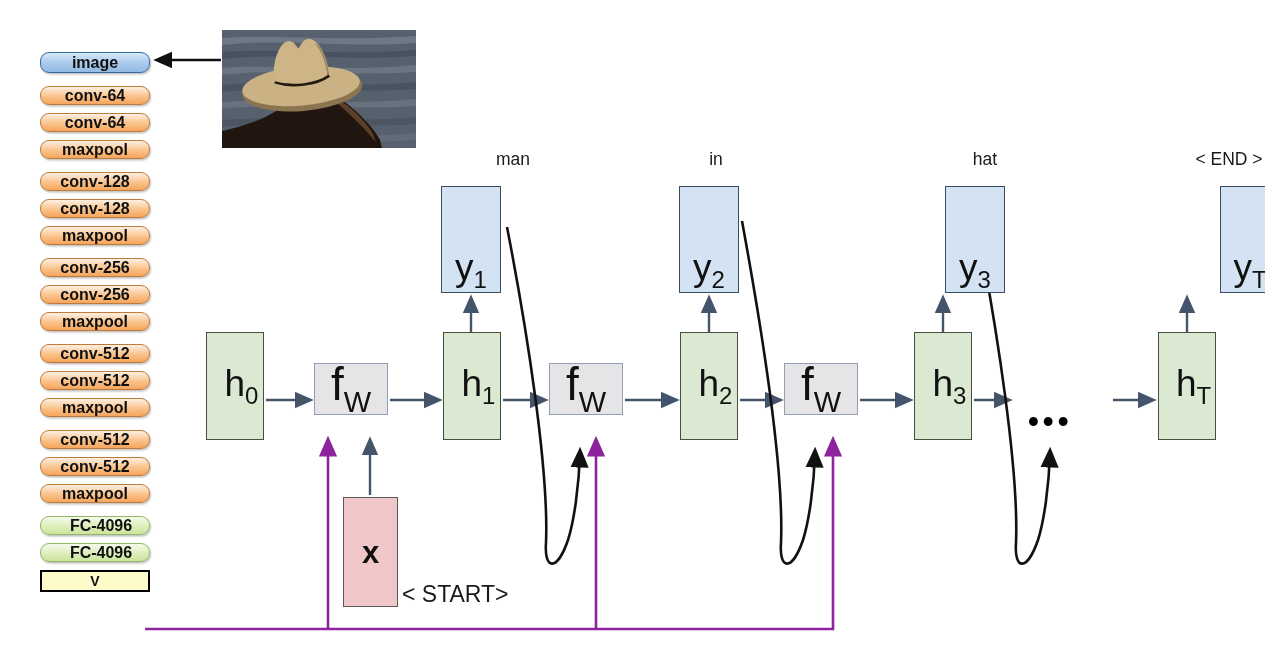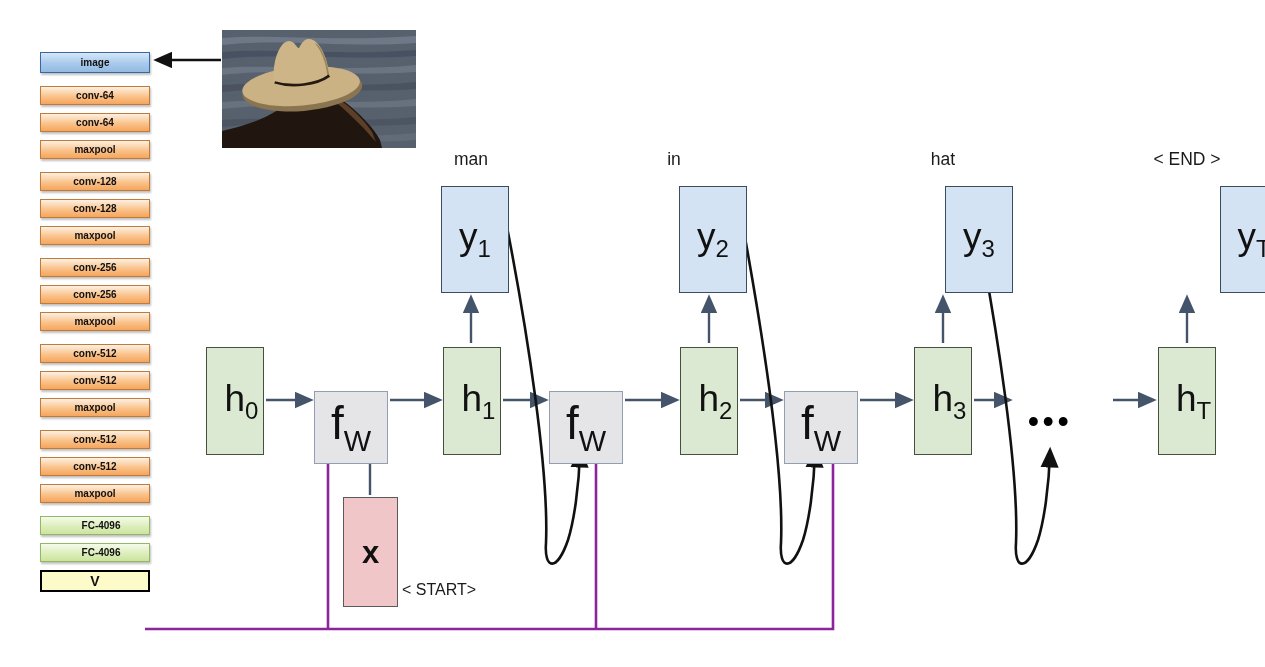--- a/index.html
+++ b/index.html
@@ -3,46 +3,46 @@
 <meta charset="utf-8">
 <style>
   html,body{margin:0;padding:0;}
   body{
     width:1265px;height:667px;background:#ffffff;position:relative;overflow:hidden;
     font-family:"Liberation Sans",sans-serif;color:#111;
   }
   
   #cnn-stack{position:absolute;left:40px;top:52px;width:110px;}
   .cnn-box{
-    box-sizing:border-box;height:19px;margin-bottom:8px;border-radius:0;
+    box-sizing:border-box;height:19px;margin-bottom:8px;border-radius:9px;
     display:flex;align-items:center;justify-content:center;
-    font-size:10px;font-weight:bold;color:#101010;
+    font-size:16px;font-weight:bold;color:#101010;
     box-shadow:1px 1.5px 2px rgba(0,0,0,0.25);
   }
   .cnn-box.ng{margin-top:13px;}
   .cnn-box.image{height:21px;background:linear-gradient(#d6e7f8 0%,#a8c9eb 55%,#93bbe3 100%);border:1.6px solid #39679f;}
   .cnn-box.conv{background:linear-gradient(#fdf0e3 0%,#fac38b 55%,#f5a55d 100%);border:1px solid #c07a3a;}
   .cnn-box.fc{background:linear-gradient(#f4fbea 0%,#ddeebb 55%,#cbe49d 100%);border:1px solid #93b767;padding-left:12px;}
   .cnn-box.v{height:22px;background:#fdfbc9;border:2.6px solid #000;border-radius:0;box-shadow:none;font-size:14px;}
   
   #photo{position:absolute;left:222px;top:30px;width:194px;height:118px;}
   
   .node{position:absolute;box-sizing:border-box;display:flex;align-items:center;justify-content:center;}
-  .h-node{top:347px;width:58px;height:108px;background:#dbe9d2;border:1.8px solid #45503e;padding-left:13px;}
-  .f-node{top:363px;width:74px;height:73px;background:#e5e5e7;border:1.5px solid #929fb3;margin-top:28px;}
-  .y-node{top:186px;width:68px;height:107px;background:#d3e3f3;border:1.8px solid #3c4c60;}
+  .h-node{top:332px;width:58px;height:108px;background:#dbe9d2;border:1.8px solid #45503e;padding-left:13px;}
+  .f-node{top:363px;width:74px;height:52px;background:#e5e5e7;border:1.5px solid #929fb3;}
+  .y-node{top:186px;width:60px;height:107px;background:#d3e3f3;border:1.8px solid #3c4c60;align-items:flex-end;}
   .x-node{top:497px;left:343px;width:55px;height:110px;background:#f1c6c8;border:1.5px solid #5a5a5a;}
   .nlabel{font-size:37px;line-height:1;white-space:nowrap;}
   .ns{font-size:24px;vertical-align:-8px;}
   .f-node .nlabel{font-size:46px;}
   .f-node .ns{font-size:29px;vertical-align:-12px;}
   .x-node .nlabel{font-size:31px;font-weight:600;}
   
-  .word{position:absolute;top:149px;transform:translateX(-50%);font-size:17.5px;color:#1a1a1a;white-space:nowrap;}
-  #start-tag{position:absolute;left:402px;top:581px;font-size:16px;color:#1a1a1a;white-space:nowrap;}
+  .word{position:absolute;top:149px;transform:translateX(-50%);font-size:17.5px;color:#1a1a1a;white-space:nowrap;margin-left:42px;}
+  #start-tag{position:absolute;left:402px;top:581px;font-size:23px;color:#1a1a1a;white-space:nowrap;}
   #ellipsis{position:absolute;left:1028px;top:404px;font-size:31px;font-weight:bold;letter-spacing:4px;color:#000;}
   
   #edges{position:absolute;left:0;top:0;pointer-events:none;}
 </style>
 </head>
 <body>
 
 <div id="cnn-stack">
 
     <div class="cnn-box image">

